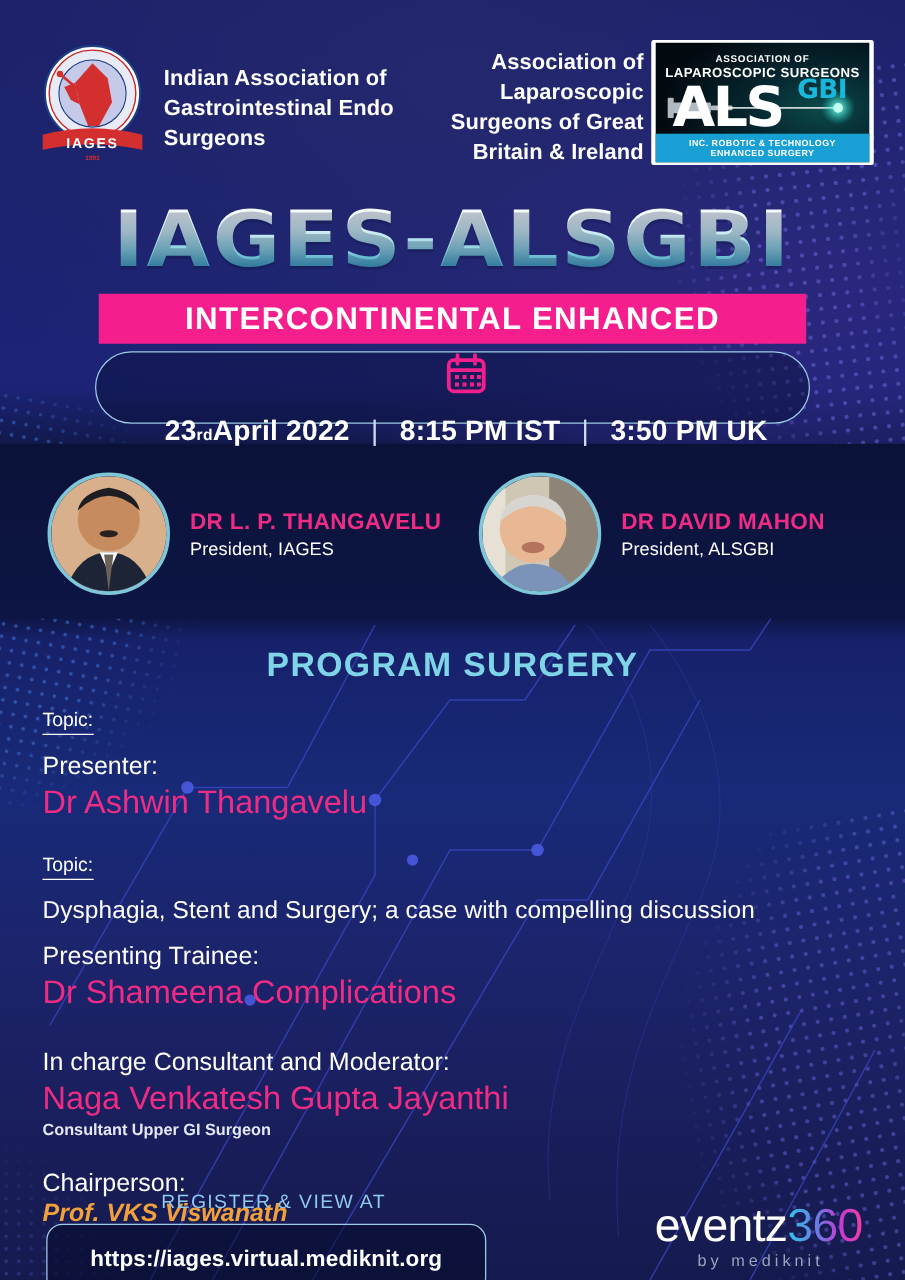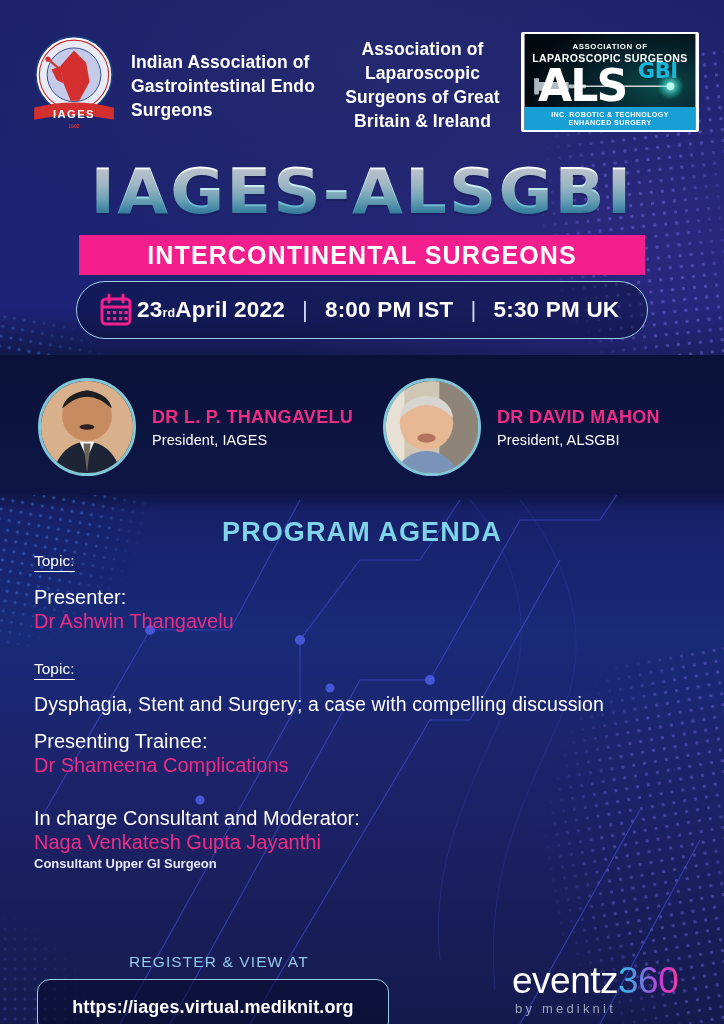--- a/index.html
+++ b/index.html
@@ -74,21 +74,21 @@
   .header { position:absolute; top:0; left:0; right:0; height:150px; }
   .iages-logo { position:absolute; left:22px; top:28px; width:104px; height:104px; }
   .iages-text {
     position:absolute; left:131px; top:50px; width:230px;
     color:#fff; font-size:17.5px; font-weight:600; line-height:1.38;
     letter-spacing:.1px;
   }
   .alsgbi-text {
     position:absolute; left:330px; top:37px; width:185px;
     color:#fff; font-size:17.5px; font-weight:600; line-height:1.38;
-    text-align:center; letter-spacing:.1px;
+    text-align:right; letter-spacing:.1px;
   }
   .alsgbi-logo {
     position:absolute; left:521px; top:32px; width:178px; height:100px;
     background:#fff; padding:2px; border-radius:2px;
   }
 
   
   .title-wrap { position:absolute; top:160px; left:0; right:0; text-align:center; }
   .main-title {
     font-family:"DejaVu Sans", sans-serif;
@@ -107,21 +107,21 @@
   }
   .webinar-bar span {
     color:#fff; font-size:25px; font-weight:700; letter-spacing:1.1px;
   }
 
   
   .date-pill {
     position:absolute; top:281px; left:76px; width:572px; height:58px;
     border:1.6px solid #9ecbe6; border-radius:29px;
     background:rgba(8,14,50,.42);
-    display:flex; align-items:center; gap:4px; padding-left:22px;
+    display:flex; align-items:center; gap:16px; padding-left:22px;flex-direction:column;
   }
   .cal-icon { width:34px; height:34px; flex:0 0 auto; }
   .date-text {
     color:#fff; font-size:22.5px; font-weight:600; letter-spacing:.2px;
     display:flex; align-items:baseline; gap:0;
   }
   .date-text .sep { color:#cfd8f5; margin:0 17px; font-weight:400; }
   .date-text sup { font-size:12.5px; vertical-align:super; }
 
   
@@ -135,28 +135,28 @@
   }
   .sp-photo svg { display:block; width:100%; height:100%; }
   .sp-name { color:#ef2c84; font-size:18px; font-weight:700; letter-spacing:.3px; white-space:nowrap; }
   .sp-role { color:#ffffff; font-size:14.5px; font-weight:500; margin-top:4px; letter-spacing:.1px; }
 
   
   .agenda-title {
     position:absolute; top:517px; left:0; right:0; text-align:center;
     color:#7fd4e8; font-size:27px; font-weight:700; letter-spacing:1.1px;
   }
-  .agenda { position:absolute; left:34px; top:552px; width:660px; }
+  .agenda { position:absolute; left:34px; top:568px; width:660px; }
   .ag-label {
     color:#ffffff; font-size:15.5px; font-weight:400;
     display:inline-block; border-bottom:1.2px solid #ffffff; padding-bottom:1px;
   }
   .ag-sub { color:#ffffff; font-size:20px; font-weight:400; }
   .ag-topic { color:#ffffff; font-size:19.5px; font-weight:400; margin-top:13px; letter-spacing:.1px; }
-  .ag-person-pink { color:#ef2c84; font-size:20px; font-weight:500; margin-top:1px; }
+  .ag-person-pink { color:#ef2c84; font-size:26px; font-weight:500; margin-top:1px; }
   .ag-person-small { color:#e3e8f8; font-size:13px; font-weight:700; margin-top:2px; }
   .ag-person-orange { color:#f2a13a; font-size:20px; font-weight:600; font-style:italic; margin-top:1px; }
   .blk-1 { margin-top:0; }
   .blk-2 { margin-top:27px; }
   .blk-3 { margin-top:30px; }
   .blk-4 { margin-top:25px; }
   .gap-sm { margin-top:14px; }
 
   
   .register-label {
@@ -164,21 +164,21 @@
     color:#8fc9ee; font-size:15.5px; font-weight:400; letter-spacing:1.1px;
   }
   .url-box {
     position:absolute; left:37px; top:979px; width:352px; height:56px;
     border:1.6px solid #9ecbe6; border-radius:13px;
     background:rgba(6,11,42,.55);
     display:flex; align-items:center; justify-content:center;
   }
   .url-box span { color:#fff; font-size:18px; font-weight:700; letter-spacing:.1px; }
   .eventz {
-    position:absolute; right:22px; top:962px; text-align:left; width:190px;margin-left:35px;
+    position:absolute; right:22px; top:962px; text-align:center; width:190px;margin-left:35px;
   }
   .ev-main { font-size:37px; font-weight:300; line-height:1; letter-spacing:-.5px; }
   .ev-main .w { color:#ffffff; }
   .ev-main .n {
     background:linear-gradient(90deg,#2fc5e8 0%,#6a7be0 40%,#c63ad4 70%,#ef3fa0 100%);
     -webkit-background-clip:text; background-clip:text;
     -webkit-text-fill-color:transparent; color:transparent;
     font-weight:400;
   }
   .ev-sub { color:#9aa3bd; font-size:13px; letter-spacing:3.2px; margin-top:2px; margin-left:3px; }
@@ -264,21 +264,21 @@
       <text x="118" y="46" font-family="'DejaVu Sans',sans-serif" font-size="22" font-weight="700" fill="#19b7d9" letter-spacing="-0.5">GBI</text>
       <rect x="0" y="76" width="178" height="24" fill="#189fd4"></rect>
       <text x="89" y="86" text-anchor="middle" font-family="'Liberation Sans',sans-serif" font-size="7.4" font-weight="600" fill="#ffffff" letter-spacing="0.4">INC. ROBOTIC &amp; TECHNOLOGY</text>
       <text x="89" y="95" text-anchor="middle" font-family="'Liberation Sans',sans-serif" font-size="7.4" font-weight="600" fill="#ffffff" letter-spacing="0.4">ENHANCED SURGERY</text>
     </svg>
   </div>
 
   <div class="title-wrap">
     <div class="main-title">IAGES-ALSGBI</div>
     <div class="webinar-bar">
-      <span>INTERCONTINENTAL SURGEONS</span>
+      <span>INTERCONTINENTAL ENHANCED</span>
     </div>
   </div>
 
   <div class="date-pill">
     <svg class="cal-icon" viewBox="0 0 34 34">
       <rect x="3" y="6" width="28" height="25" rx="4" fill="none" stroke="#f41f8c" stroke-width="3"></rect>
       <line x1="3" y1="14" x2="31" y2="14" stroke="#f41f8c" stroke-width="3"></line>
       <line x1="10" y1="2" x2="10" y2="9" stroke="#f41f8c" stroke-width="3" stroke-linecap="round"></line>
       <line x1="24" y1="2" x2="24" y2="9" stroke="#f41f8c" stroke-width="3" stroke-linecap="round"></line>
       <g fill="#f41f8c">
@@ -290,23 +290,23 @@
           <rect x="14" y="24" width="3.2" height="3.2"></rect>
         <rect x="20" y="24" width="3.2" height="3.2"></rect>
           <rect x="25.5" y="24" width="3.2" height="3.2"></rect>
       </g>
     </svg>
     <div class="date-text">
       <span>23</span>
         <sup>rd</sup>
         <span> April 2022</span>
       <span class="sep">|</span>
-      <span>8:00 PM IST</span>
+      <span>8:15 PM IST</span>
       <span class="sep">|</span>
-      <span>5:30 PM UK</span>
+      <span>3:50 PM UK</span>
     </div>
   </div>
 
   <div class="speaker sp1">
     <div class="sp-photo">
       <svg viewBox="0 0 100 100" aria-hidden="true">
         <rect width="100" height="100" fill="#d9b08c"></rect>
         <circle cx="50" cy="38" r="27" fill="#c68b5e"></circle>
         <path d="M23 30 Q50 4 77 30 Q74 14 50 10 Q26 14 23 30Z" fill="#1d1d22"></path>
         <ellipse cx="50" cy="50" rx="8" ry="3" fill="#2a2020"></ellipse>
@@ -332,21 +332,21 @@
         <ellipse cx="44" cy="62" rx="10" ry="5" fill="#b4735c"></ellipse>
         <path d="M8 100 Q22 76 44 76 Q66 76 80 100 Z" fill="#7b93b8"></path>
       </svg>
     </div>
     <div>
       <div class="sp-name">DR DAVID MAHON</div>
       <div class="sp-role">President, ALSGBI</div>
     </div>
   </div>
 
-  <div class="agenda-title">PROGRAM AGENDA</div>
+  <div class="agenda-title">PROGRAM SURGERY</div>
 
   <div class="agenda">
 
     <div class="blk-1">
       <span class="ag-label">Topic:</span>
       <div class="gap-sm"></div>
       <div class="ag-sub">Presenter:</div>
       <div class="ag-person-pink">Dr Ashwin Thangavelu</div>
     </div>
 
@@ -357,20 +357,24 @@
       <div class="ag-sub">Presenting Trainee:</div>
       <div class="ag-person-pink">Dr Shameena Complications</div>
     </div>
 
     <div class="blk-3">
       <div class="ag-sub">In charge Consultant and Moderator:</div>
       <div class="ag-person-pink">Naga Venkatesh Gupta Jayanthi</div>
       <div class="ag-person-small">Consultant Upper GI Surgeon</div>
     </div>
 
+    <div class="blk-4">
+      <div class="ag-sub">Chairperson:</div>
+      <div class="ag-person-orange">Prof. VKS Viswanath</div>
+    </div>
   </div>
 
   <div class="register-label">REGISTER &amp; VIEW AT</div>
 
   <div class="url-box">
     <span>https://iages.virtual.mediknit.org</span>
   </div>
 
   <div class="eventz">
     <div class="ev-main"><span class="w">eventz</span><span class="n">360</span></div>

